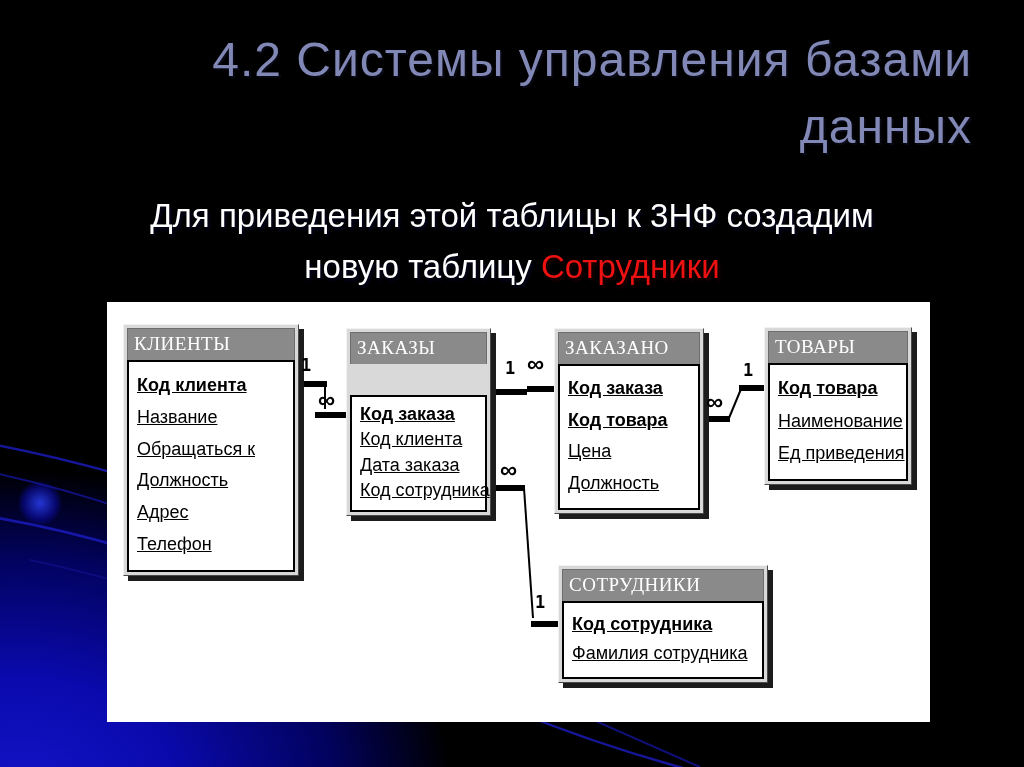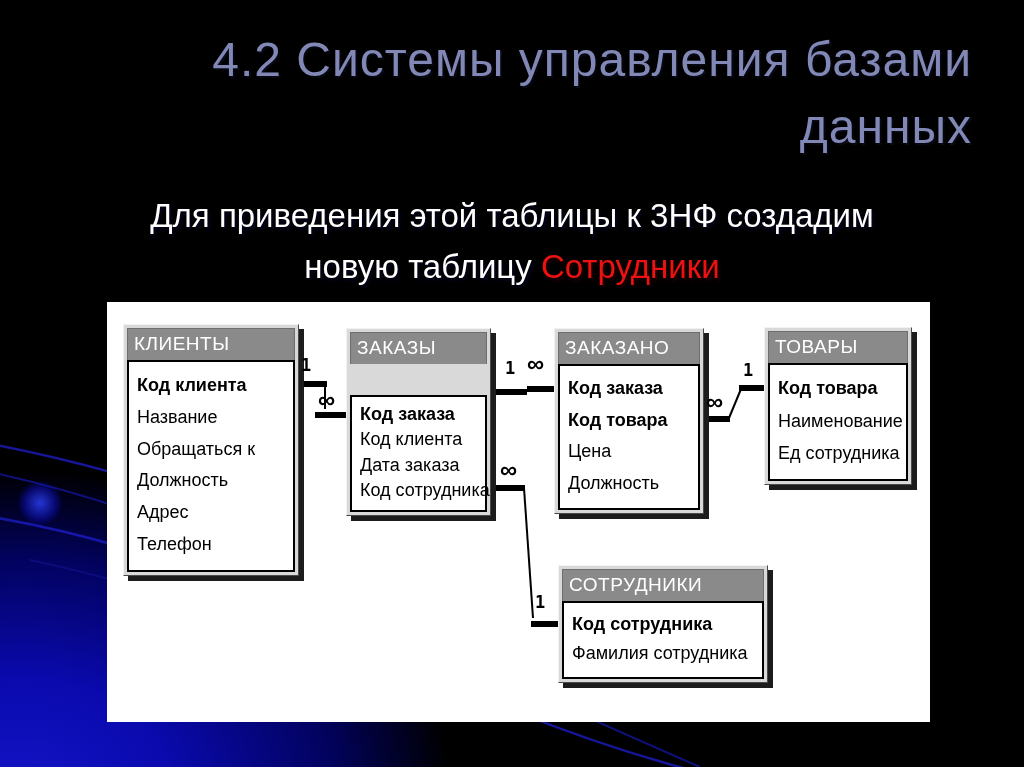--- a/index.html
+++ b/index.html
@@ -39,26 +39,27 @@
     background:#d9d9d9;padding:3px;
     border:1px solid;border-color:#f2f2f2 #4a4a4a #4a4a4a #f2f2f2;
     box-shadow:5px 5px 0 #1c1c1c;
     display:flex;flex-direction:column;
   }
   .thead{
     background:#8a8a8a;color:#ffffff;
     font-size:19px;letter-spacing:.5px;
     padding:3px 6px 2px 6px;height:26px;line-height:24px;
     border:1px solid #6e6e6e;border-bottom:none;
-    white-space:nowrap;overflow:hidden;
+    white-space:nowrap;overflow:hidden;font-family:Liberation Serif, serif;
   }
   .tbody{
     flex:1;background:#ffffff;border:2px solid #000;
     display:flex;flex-direction:column;justify-content:space-evenly;
     padding:2px 0 4px 0;
+    text-decoration:underline;
   }
   .trow{font-size:18px;color:#000;padding-left:8px;white-space:nowrap;}
   .trow.key{font-weight:bold;}
   
   .card{position:absolute;color:#000;font-weight:bold;z-index:4;line-height:1;}
   .card.one{font-size:17px;font-family:"DejaVu Sans Mono",monospace;}
   .card.many{font-size:24px;letter-spacing:-1px;}
 </style>
 </head>
 <body>
@@ -136,21 +137,21 @@
       <div class="trow">Цена</div>
       <div class="trow">Должность</div>
     </div>
   </div>
 
   <div class="twin" style="left:657px;top:25px;width:148px;height:158px;">
     <div class="thead">ТОВАРЫ</div>
     <div class="tbody">
       <div class="trow key">Код товара</div>
       <div class="trow">Наименование</div>
-      <div class="trow">Ед сотрудника</div>
+      <div class="trow">Ед приведения</div>
     </div>
   </div>
 
   <div class="twin" style="left:451px;top:263px;width:210px;height:118px;">
     <div class="thead">СОТРУДНИКИ</div>
     <div class="tbody">
       <div class="trow key">Код сотрудника</div>
       <div class="trow">Фамилия сотрудника</div>
     </div>
   </div>

